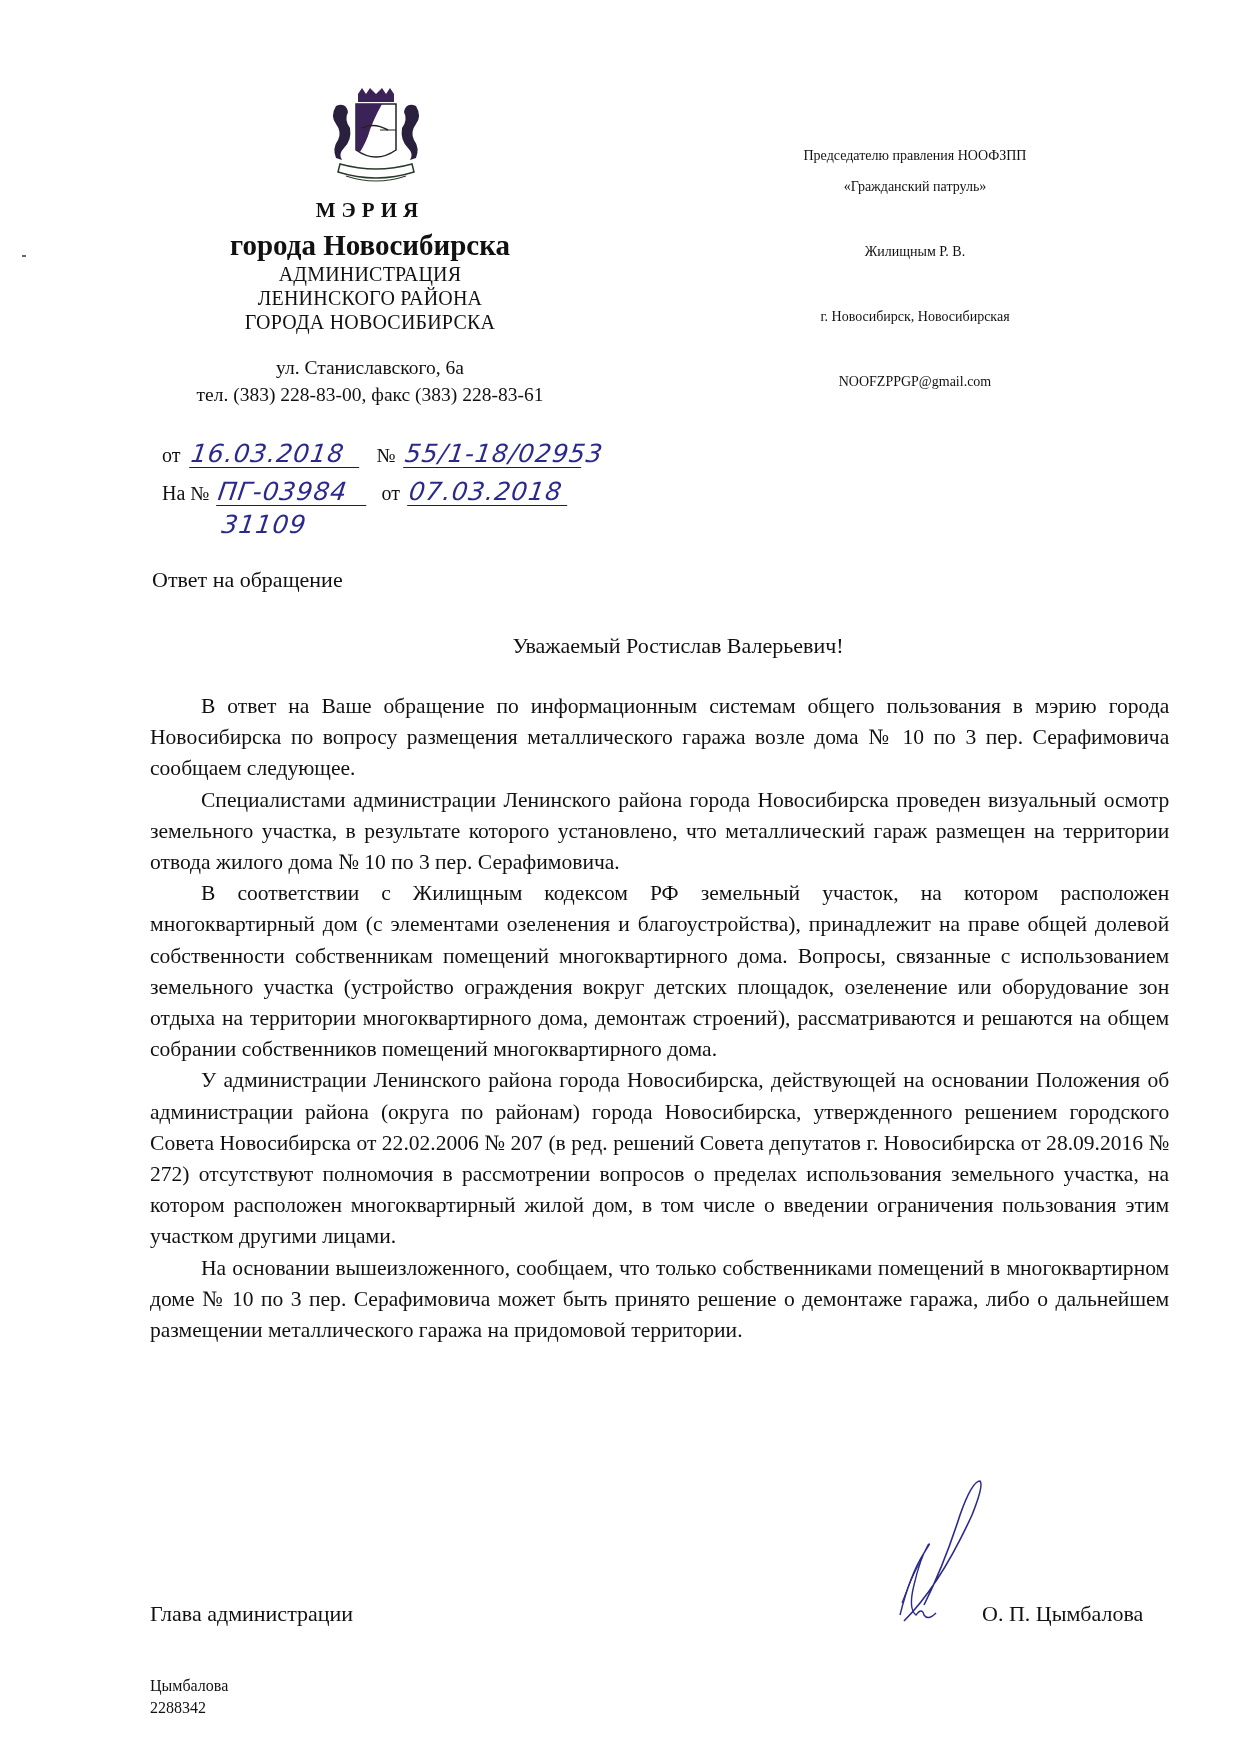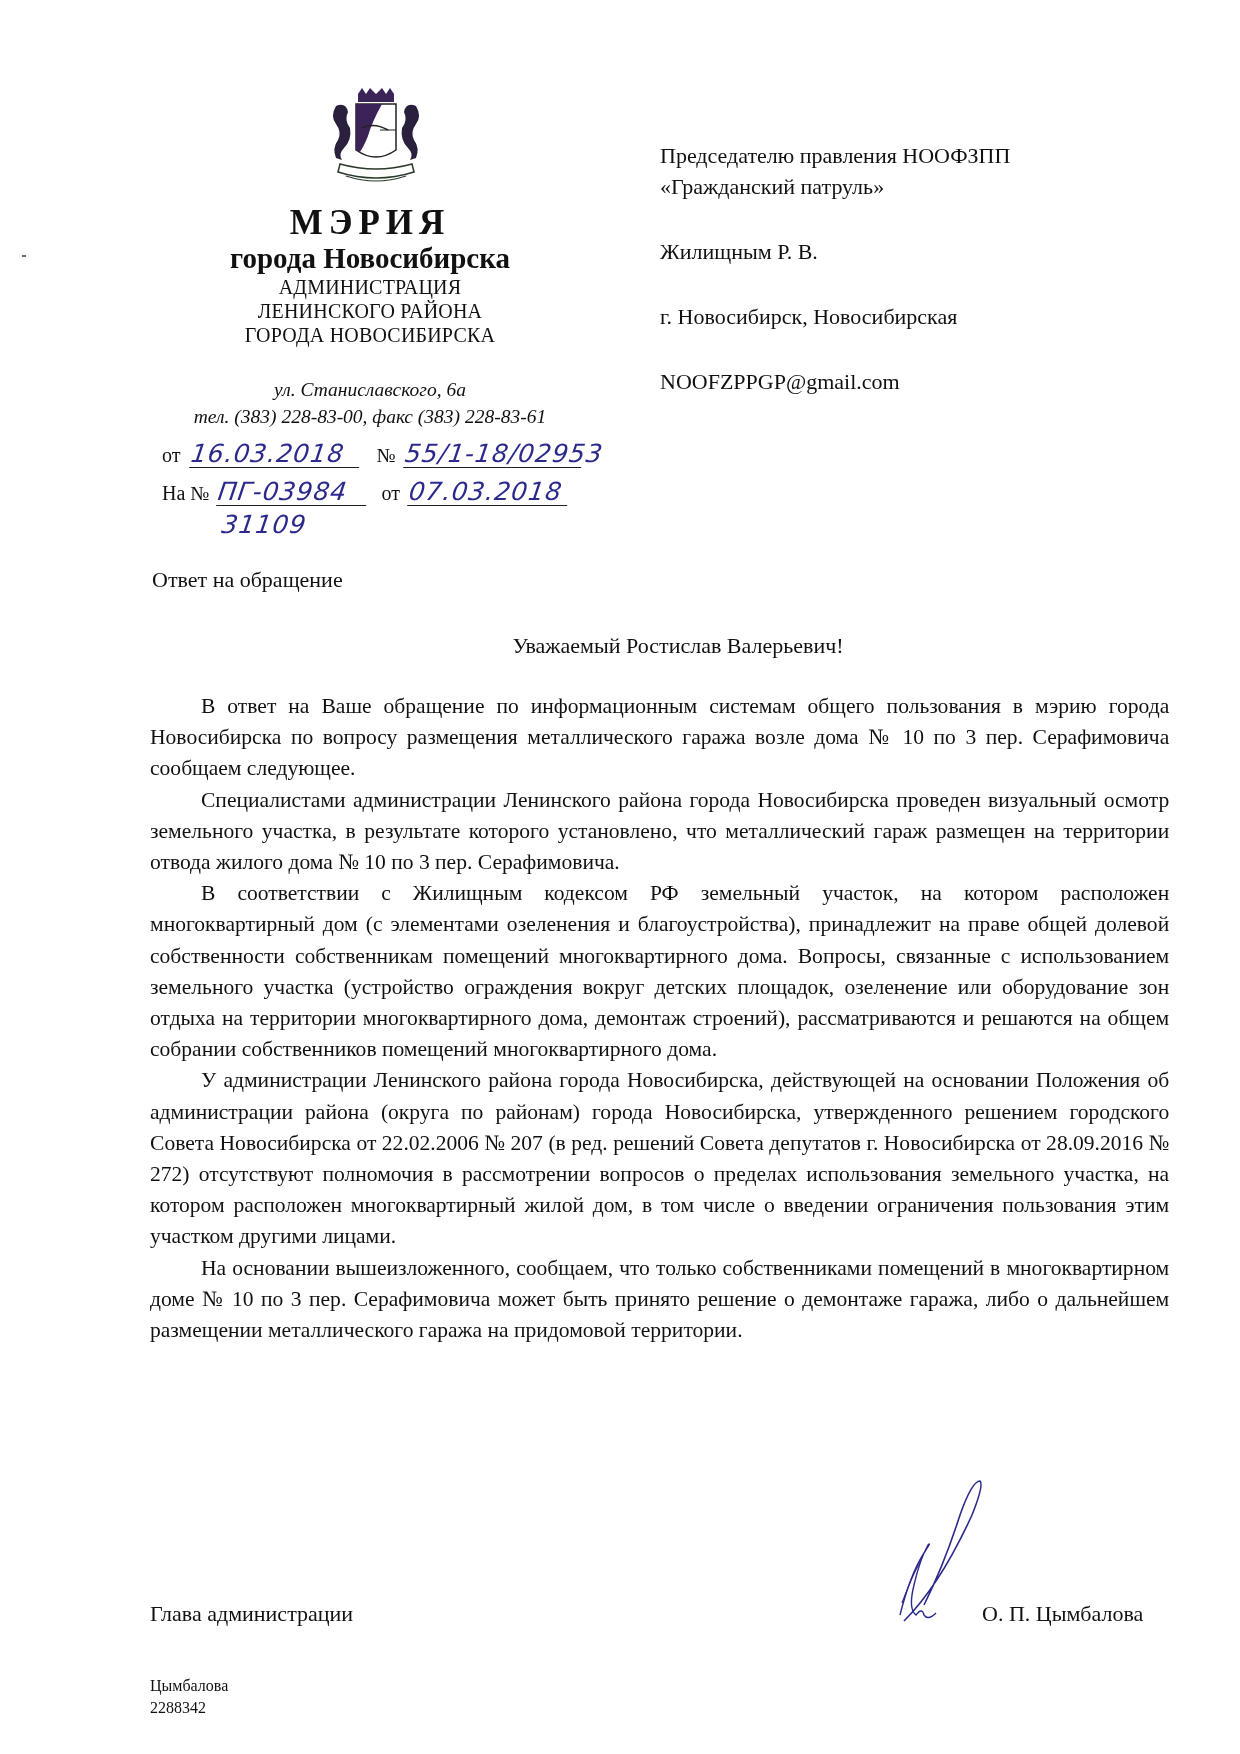--- a/index.html
+++ b/index.html
@@ -3,35 +3,35 @@
   <meta charset="utf-8">
   <style>
     html, body { margin: 0; padding: 0; background: #ffffff; }
     body { width: 1240px; height: 1754px; position: relative; overflow: hidden;
            font-family: "Liberation Serif", "DejaVu Serif", serif; color: #111111; }
     .abs { position: absolute; }
 
     
     .emblem { left: 322px; top: 88px; width: 108px; height: 100px; }
     .header-left { left: 150px; top: 188px; width: 440px; text-align: center; }
-    .mayor-title { font-weight: bold; font-size: 35px; letter-spacing: 6px; line-height: 36px; margin-top: 17px; }
+    .mayor-title { font-weight: bold; font-size: 21px; letter-spacing: 6px; line-height: 36px; margin-top: 4px; }
     .city-title { font-weight: bold; font-size: 29px; line-height: 34px; }
     .admin-line { font-size: 20px; line-height: 24px; letter-spacing: 0.2px; }
     .addr-line { font-size: 19.5px; line-height: 27px; }
-    .addr-block { margin-top: 29px; font-style: italic; }
+    .addr-block { margin-top: 20px; }
 
     .reg-row { font-size: 20px; line-height: 30px; white-space: nowrap; }
     .hand { font-family: "DejaVu Sans", "Liberation Sans", sans-serif; font-style: italic;
             color: #2b2a8c; font-size: 25px; letter-spacing: 1px; display: inline-block;
             border-bottom: 1.5px solid #222; transform: skewX(-8deg); line-height: 26px; }
     .hand-plain { font-family: "DejaVu Sans", "Liberation Sans", sans-serif; font-style: italic;
             color: #2b2a8c; font-size: 25px; letter-spacing: 1px; transform: skewX(-8deg); display:inline-block; }
 
     
-    .recipient { left: 660px; top: 140px; width: 510px; text-align: left; font-size: 22px; line-height: 31px; }
+    .recipient { left: 660px; top: 140px; width: 510px; text-align: center; font-size: 14px; line-height: 31px; }
     .recipient .gap { height: 34px; }
 
     
     .subject { left: 152px; top: 567px; font-size: 22px; }
     .salutation { left: 158px; top: 633px; width: 1040px; text-align: center; font-size: 22px; }
     .body-text { left: 150px; top: 690px; width: 1040px; font-size: 22px; line-height: 31.2px;
                  text-align: justify; transform: scaleX(0.98); transform-origin: left top; }
     .body-text p { margin: 0; text-indent: 52px; }
     .footer-left { left: 150px; top: 1601px; font-size: 22px; }
     .footer-right { left: 982px; top: 1601px; font-size: 22px; }

